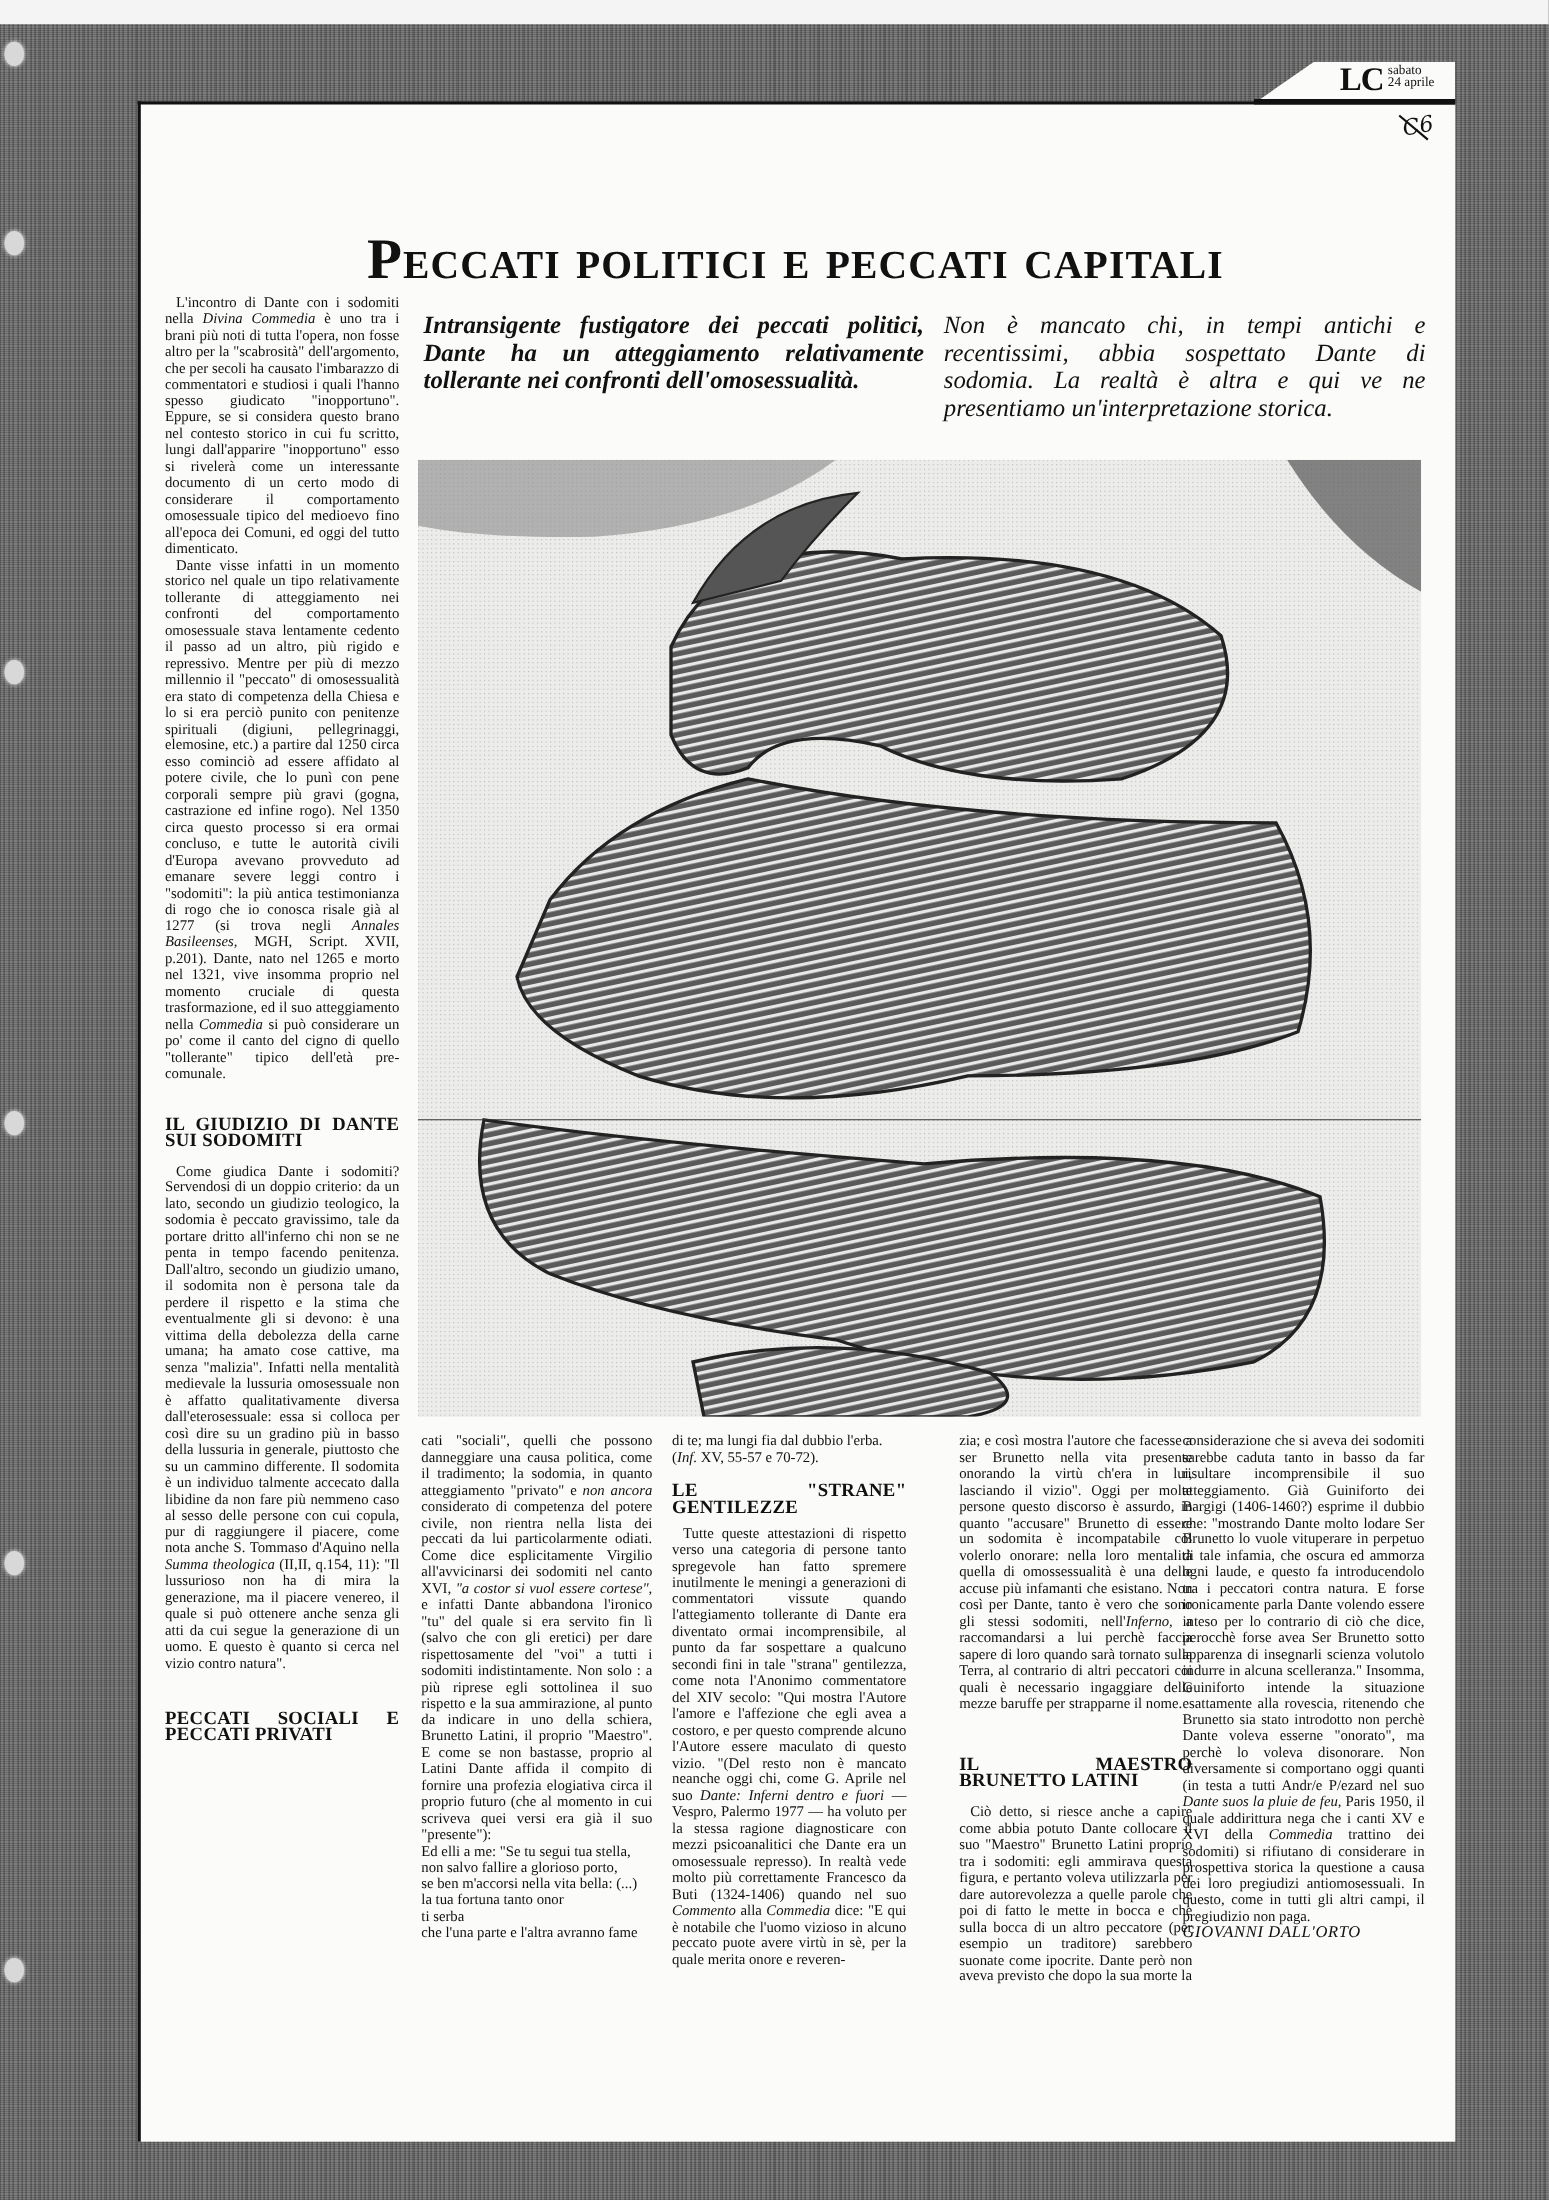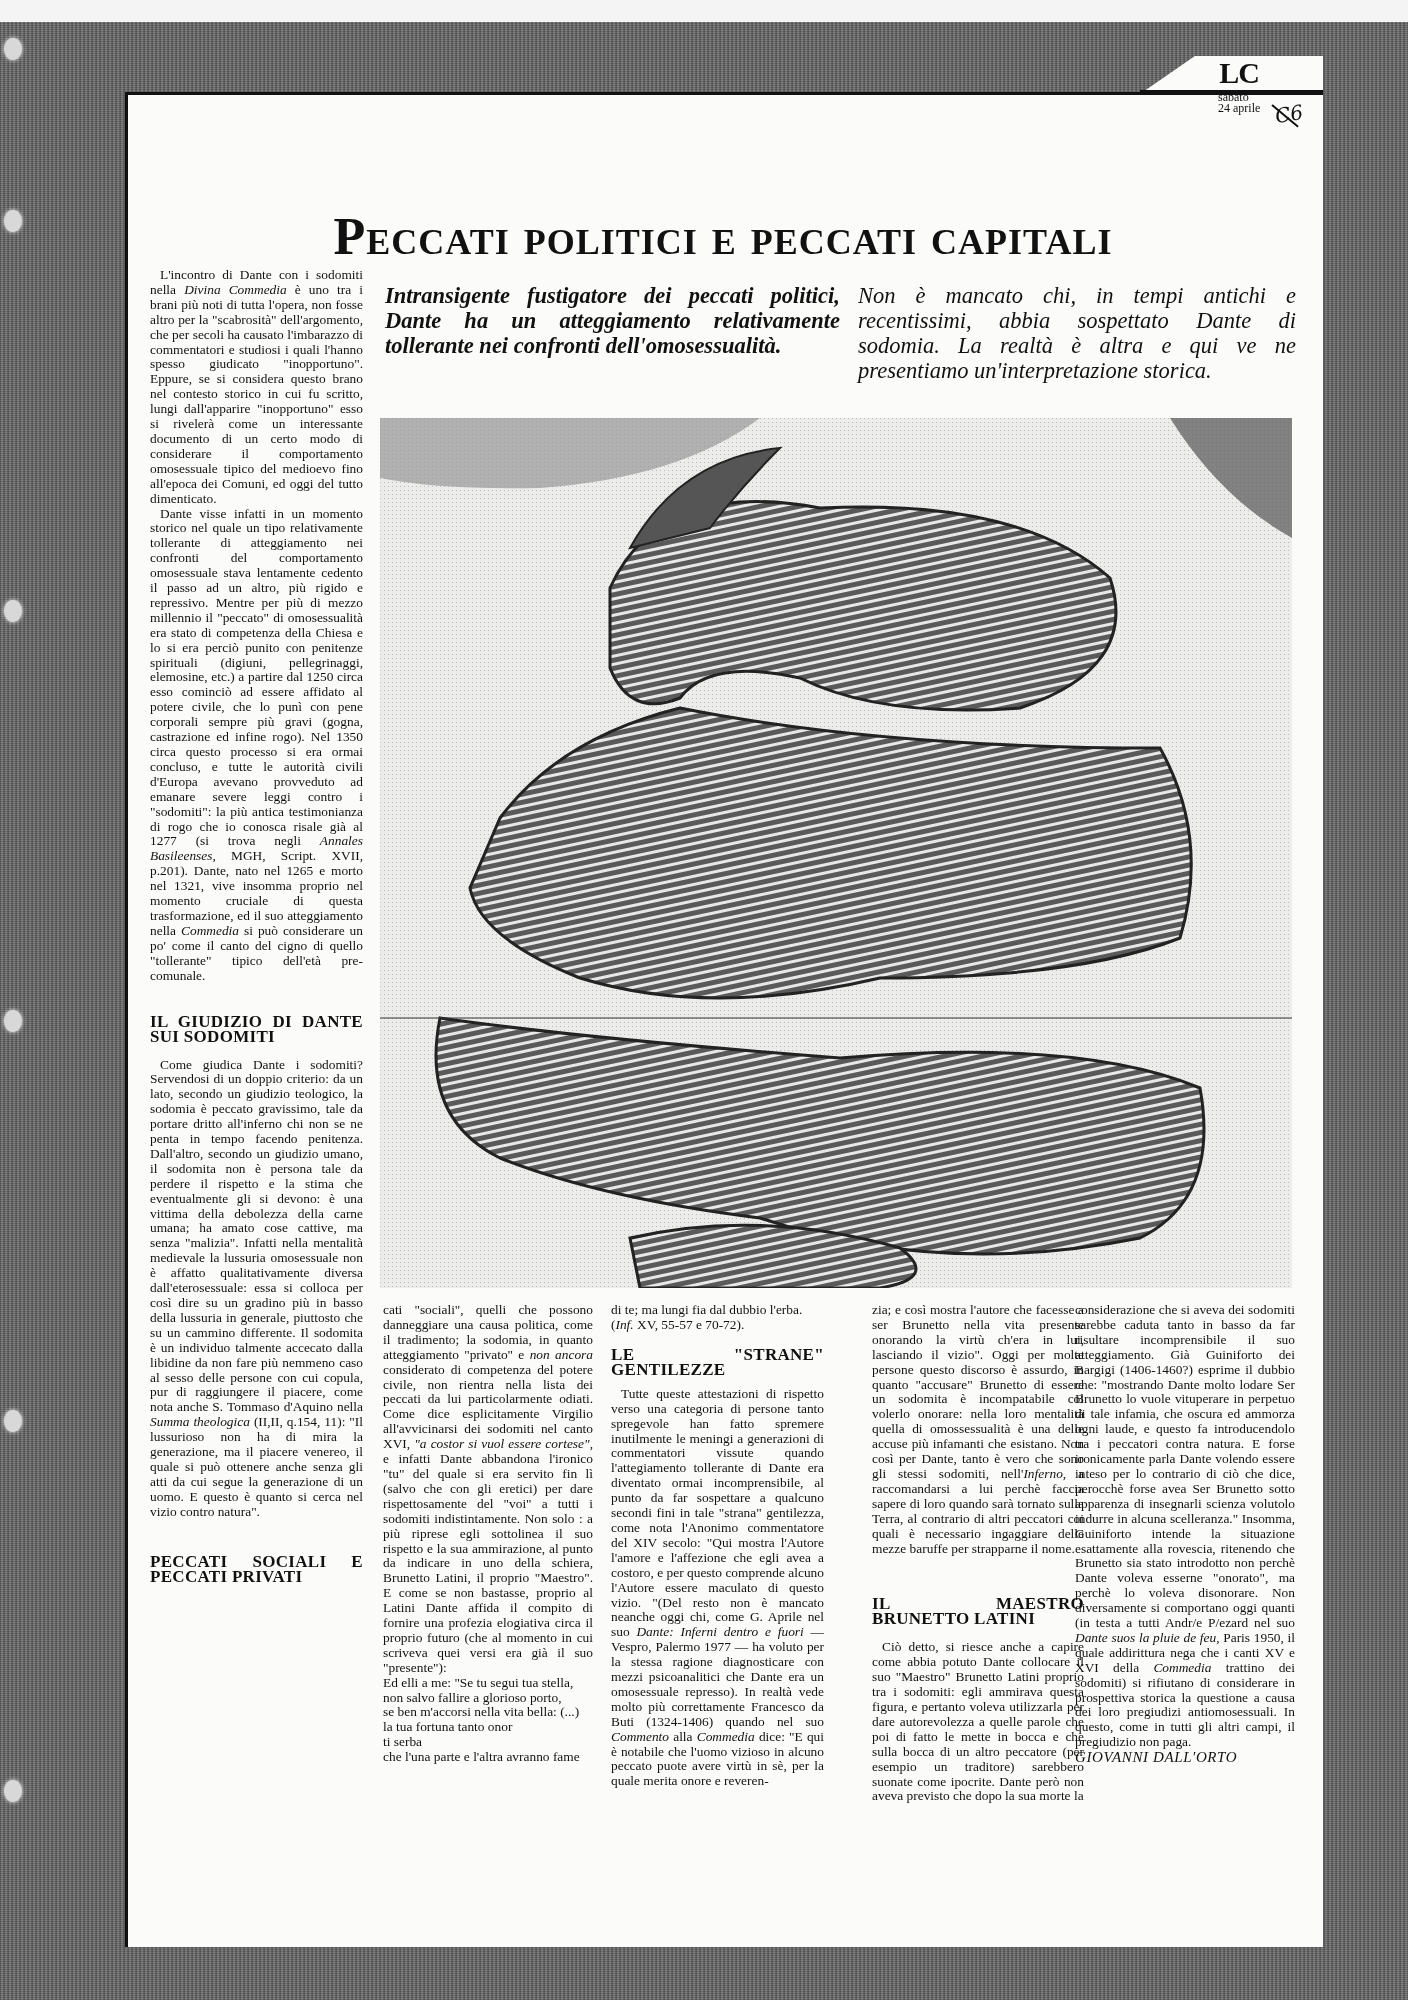--- a/index.html
+++ b/index.html
@@ -16,21 +16,21 @@
   .binder-hole { position:absolute; left:4px; width:18px; height:22px; border-radius:50%; background:#d8d8d8; box-shadow:0 0 4px #eee; }
   .page {
     position:absolute; left:125px; top:92px; width:1195px; height:1852px;
     background:#fbfbfa; border-left:3px solid #111; border-top:3px solid #111;
   }
   .tab {
     position:absolute; left:1140px; top:56px; width:183px; height:38px; background:#fbfbfa;
     clip-path: polygon(30% 0, 100% 0, 100% 100%, 0 100%);
   }
   .tab-rule { position:absolute; left:1140px; top:90px; width:183px; height:5px; background:#111; }
-  .masthead { position:absolute; left:1218px; top:58px; display:flex; align-items:center; gap:4px;flex-direction:column; }
+  .masthead { position:absolute; left:1218px; top:58px; display:flex; align-items:flex-start; gap:4px; }
   .masthead .logo { font-family:"Liberation Serif", serif; font-weight:bold; font-size:30px; line-height:30px; letter-spacing:-1px; }
   .masthead .date { font-size:12px; line-height:11px; margin-top:0; }
   .handmark { position:absolute; left:1275px; top:102px; font-family:"DejaVu Serif", serif; font-style:italic; font-size:20px; transform:rotate(-10deg); }
   .handslash { position:absolute; left:1272px; top:104px; width:34px; height:2px; background:#111; transform:rotate(40deg); transform-origin:left; }
 
   .headline {
     position:absolute; left:148px; top:172px; width:1150px;
     font-family:"Liberation Serif", serif; font-weight:bold;
     font-size:52px; letter-spacing:1px; line-height:60px; white-space:nowrap;
     font-variant:small-caps;

